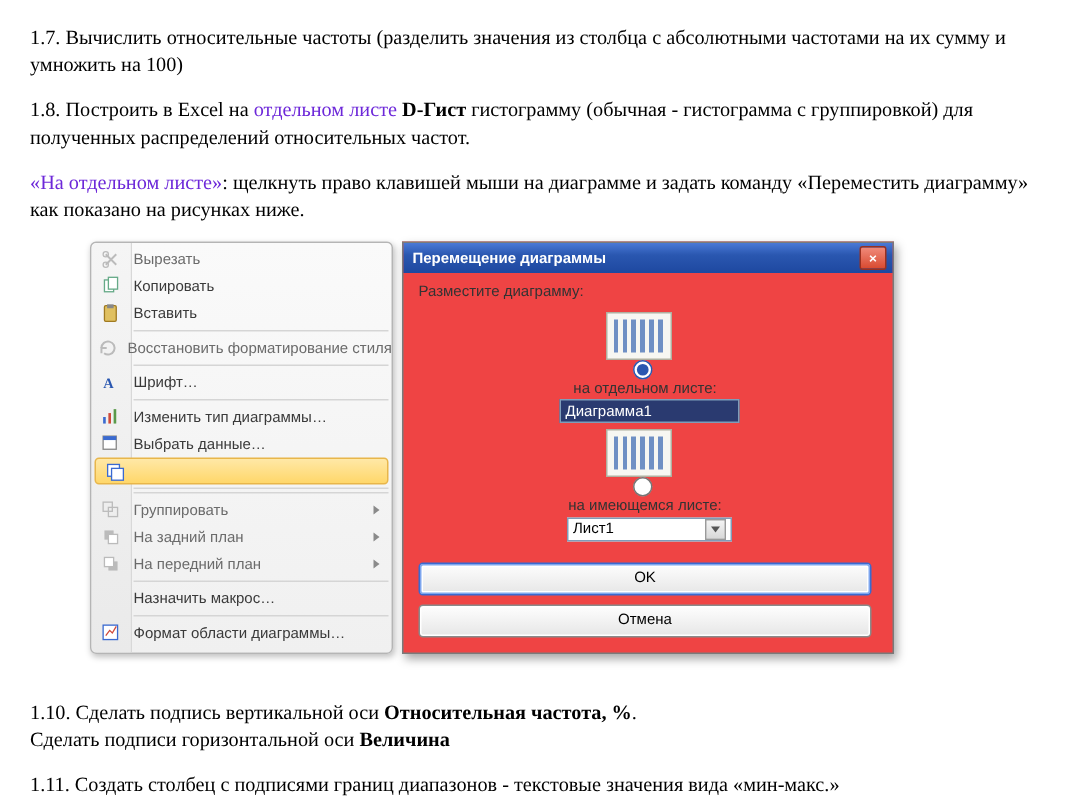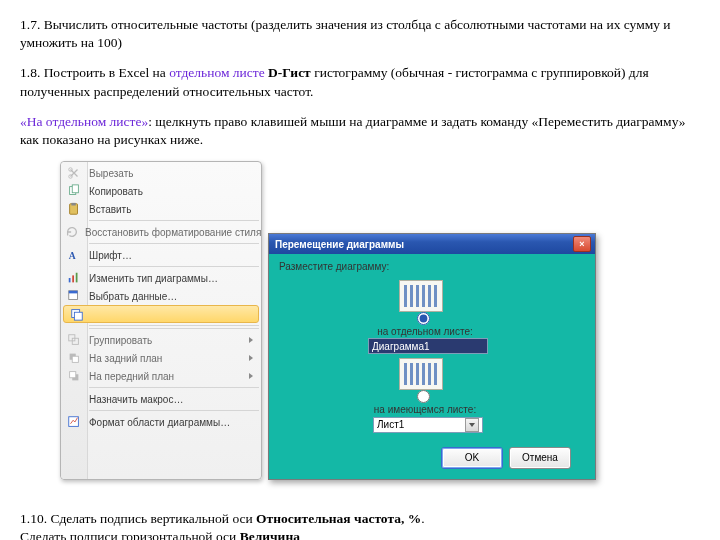--- a/index.html
+++ b/index.html
@@ -80,46 +80,45 @@
     z-index:1;
   }
   
   svg.ic { width:14px; height:14px; }
 
   
   .dialog {
     width: 326px;
     font-family: Tahoma, "Segoe UI", sans-serif;
     font-size: 10px;
-    background: #14b8a6;
+    background: #ef4444;
     border: 1px solid #7a7a7a;
     box-shadow: 2px 3px 6px rgba(0,0,0,.35);
     align-self:flex-start;
-    margin-top:72px;
   }
   .titlebar {
     height: 20px;
     background: linear-gradient(#4a79d6,#2a57b0 40%,#1e48a0);
     color:#fff;
     display:flex; align-items:center;
     padding: 0 4px 0 6px;
     font-size:10px;
     font-weight:bold;
   }
   .titlebar .xbtn{
     margin-left:auto;
     width:16px;height:14px;
     background: linear-gradient(#f08a7a,#d84a30);
     border:1px solid #993020;
     border-radius:2px;
     display:flex;align-items:center;justify-content:center;
     color:#fff;font-weight:bold;font-size:9px;line-height:1;
   }
   .dbody{
-    padding:6px 24px 10px 10px;
+    padding:6px 14px 10px 10px;
   }
   .opt{
     display:flex; align-items:center;
     margin:4px 0;
     flex-direction:column;
   }
   .opt .thumb{
     width:42px;height:30px;
     background:#f7f7f2;
     border:1px solid #b0b0a0;
@@ -157,20 +156,21 @@
   }
   .tfield .dd::after{
     content:"";width:0;height:0;
     border-left:3px solid transparent;
     border-right:3px solid transparent;
     border-top:4px solid #555;
   }
   .btnrow{
     display:flex; justify-content:flex-end; gap:6px;
     margin-top:14px;
+    flex-direction:column;
   }
   .wbtn{
     min-width:60px; height:20px;
     background:linear-gradient(#fefefe,#e6e6e6);
     border:1px solid #8a8a8a;
     border-radius:3px;
     display:flex;align-items:center;justify-content:center;
     font-size:10px;
     box-shadow: inset 0 0 0 1px #fff;
   }

